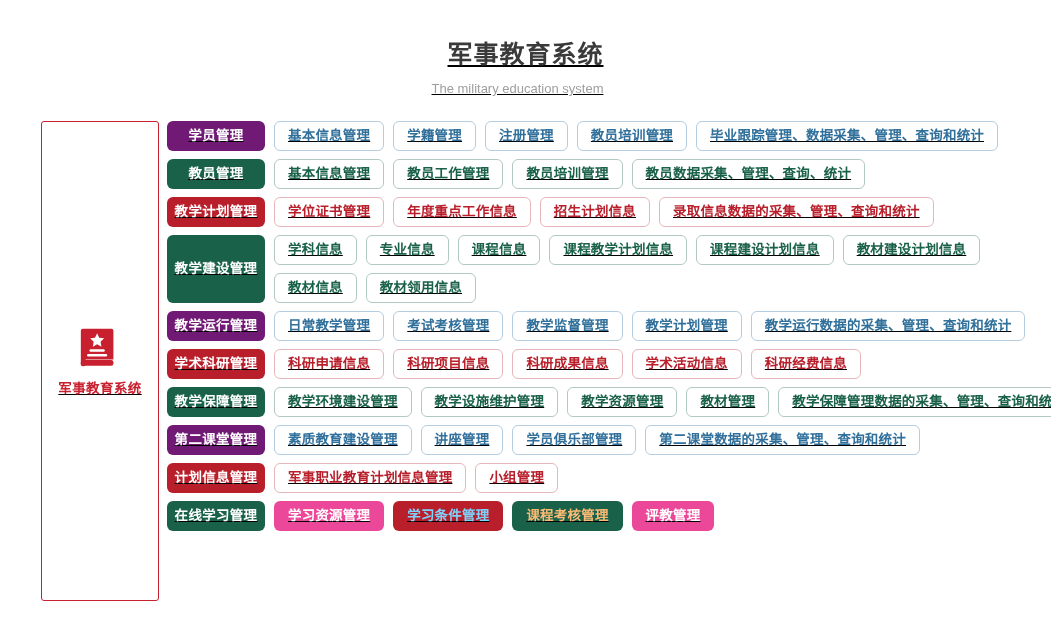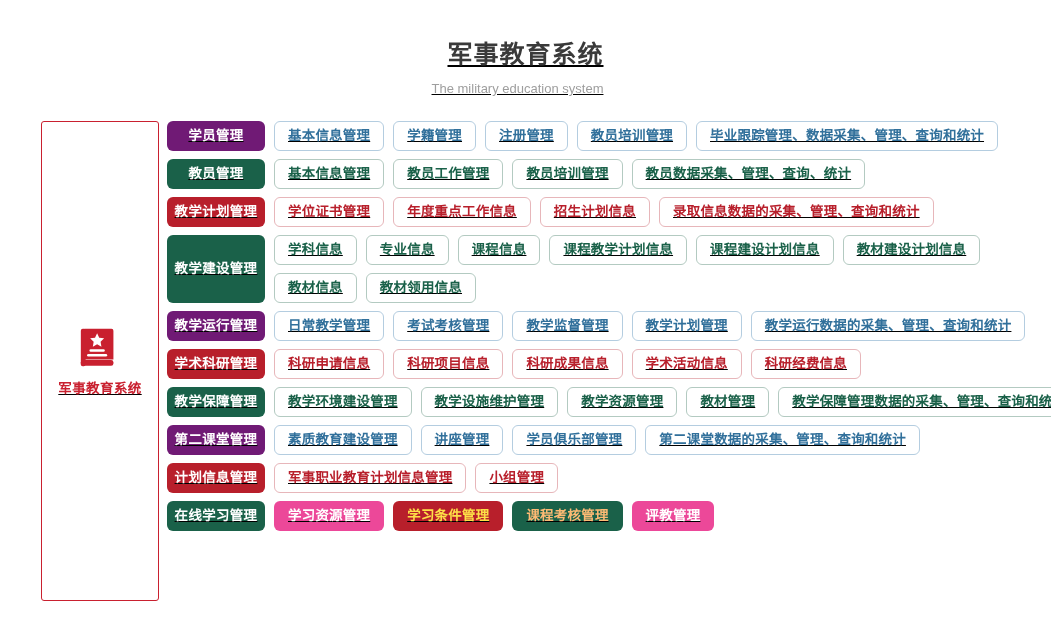--- a/index.html
+++ b/index.html
@@ -147,21 +147,21 @@
   .accent-blue  { background-color: #701a75; }
   .accent-green { background-color: #1a6149; }
   .accent-red   { background-color: #b81f2b; }
 
   .chip.outline.accent-blue  { background:#fff; color:#31709b; border-color:#b4cde0; }
   .chip.outline.accent-green { background:#fff; color:#1a6149; border-color:#b3cac1; }
   .chip.outline.accent-red   { background:#fff; color:#b81f2b; border-color:#e7b6ba; }
 
   .chip.solid.accent-blue  { background:#ec4899; color:#fff; }
   .chip.solid.accent-green { background:#1a6149; color:#fdba74; }
-  .chip.solid.accent-red   { background:#b81f2b; color:#fde047; }
+  .chip.solid.accent-red   { background:#b81f2b; color:#7dd3fc; }
 </style>
 </head>
 <body>
 
 <div class="page">
 
   <div class="header">
     <h1 class="header-title">军事教育系统</h1>
     <p class="header-subtitle">The military education system</p>
   </div>

